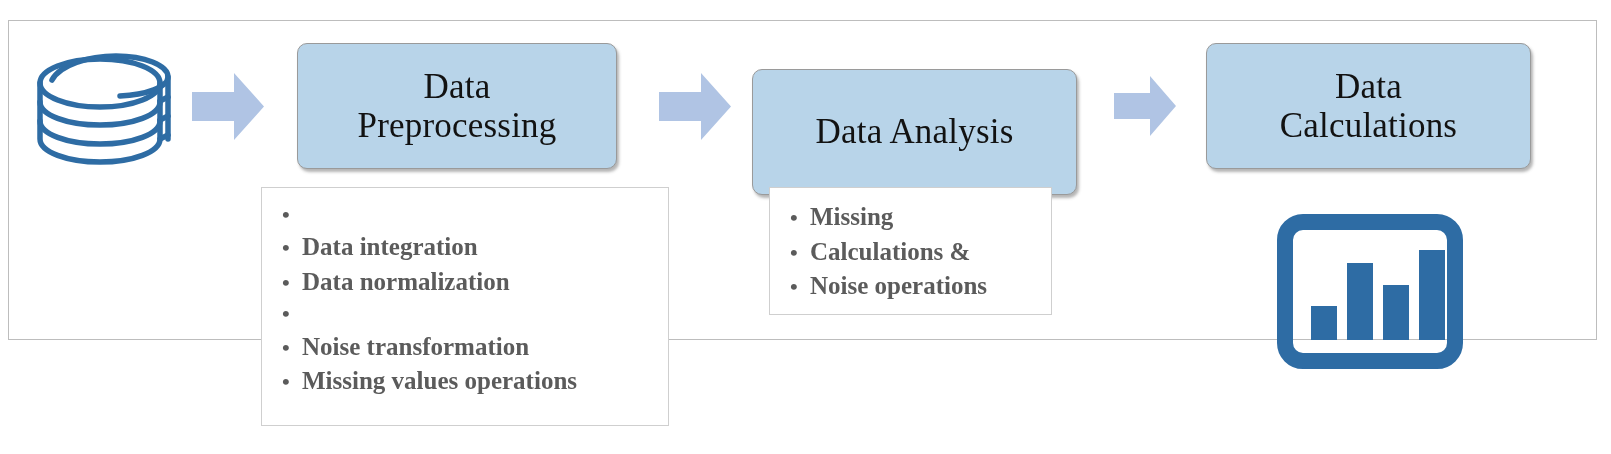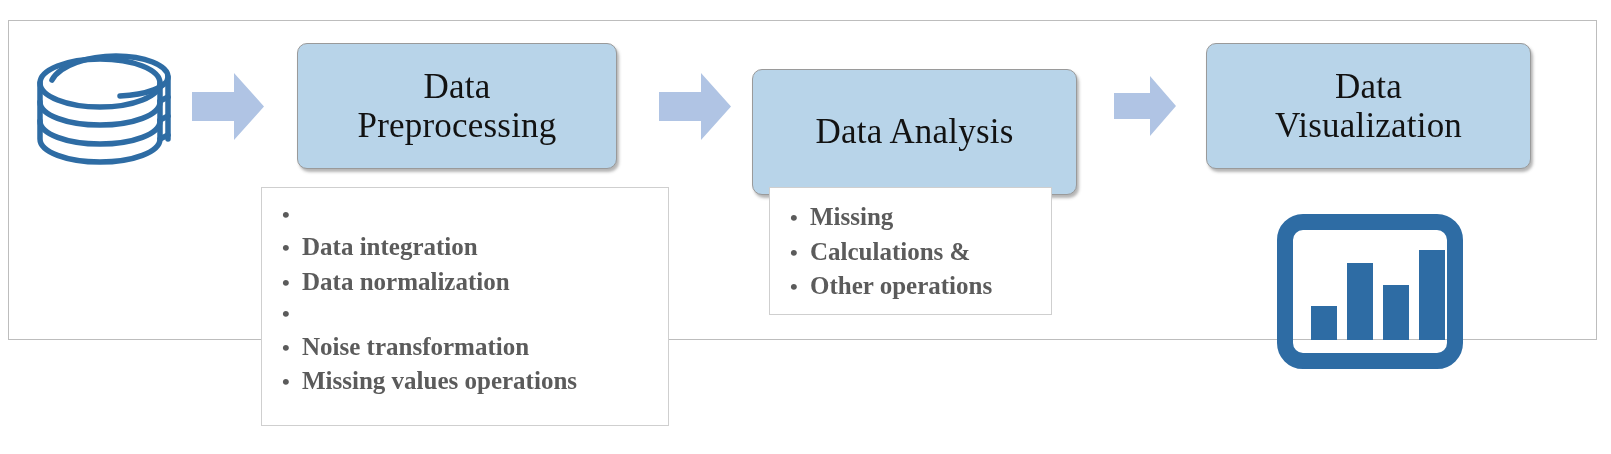--- a/index.html
+++ b/index.html
@@ -139,21 +139,21 @@
 
   <div class="arrow" id="arrow-3">
     <svg viewBox="0 0 62 60" xmlns="http://www.w3.org/2000/svg">
       <polygon points="0,17 36,17 36,0 62,30 36,60 36,43 0,43" fill="#b0c4e4"></polygon>
     </svg>
   </div>
 
   <div class="pbox" id="box-visualization">
     <span>
       <span>Data</span><br>
-      <span>Visualization</span>
+      <span>Calculations</span>
     </span>
   </div>
 
   <div class="bulletbox" id="bullets-preprocessing">
     <ul class="blist">
       <li class="bitem">
         <span class="bdot">•</span>
       </li>
       <li class="bitem">
         <span class="bdot">•</span>
@@ -182,21 +182,21 @@
       <li class="bitem">
         <span class="bdot">•</span>
         <span class="btext">Missing</span>
       </li>
       <li class="bitem">
         <span class="bdot">•</span>
         <span class="btext">Calculations &amp;</span>
       </li>
       <li class="bitem">
         <span class="bdot">•</span>
-        <span class="btext">Other operations</span>
+        <span class="btext">Noise operations</span>
       </li>
     </ul>
   </div>
 
   <div id="chart-icon">
     <svg viewBox="0 0 186 155" xmlns="http://www.w3.org/2000/svg">
       <rect x="8" y="8" width="170" height="139" rx="18" ry="18" fill="none" stroke="#2e6ca4" stroke-width="16"></rect>
       <g fill="#2e6ca4">
         <rect x="34" y="92" width="26" height="34"></rect>
         <rect x="70" y="49" width="26" height="77"></rect>

